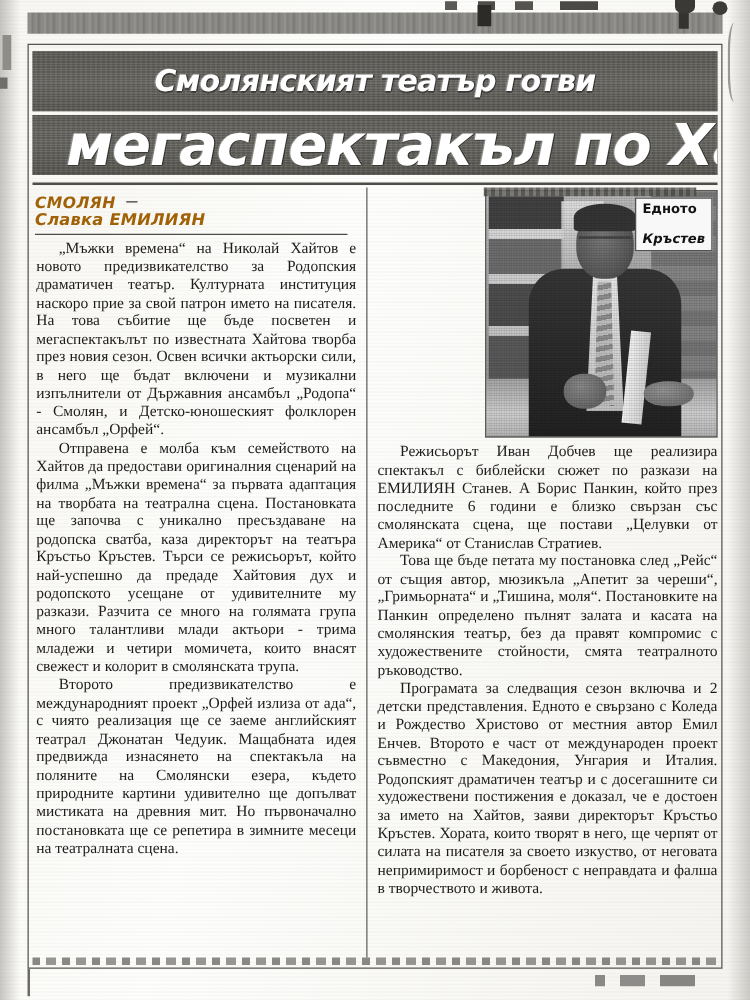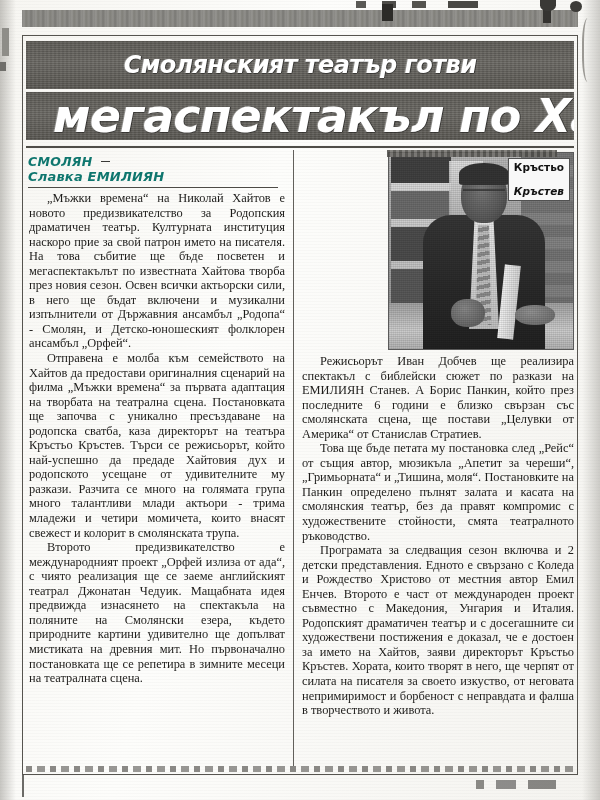--- a/index.html
+++ b/index.html
@@ -176,21 +176,21 @@
 
   
   .byline {
     position: absolute;
     left: 28px;
     top: 154px;
     width: 250px;
     font-family: "DejaVu Sans", "Liberation Sans", sans-serif;
     font-style: italic;
     font-weight: 700;
-    color: #0f766e;
+    color: #a16207;
   }
   .byline-city { font-size: 12.5px; line-height: 15px; letter-spacing: 0.3px; }
   .byline-author { font-size: 13px; line-height: 16px; letter-spacing: 0.2px; }
   .byline-dash {
     display: inline-block;
     width: 9px;
     border-top: 1px solid #3a3936;
     vertical-align: 4px;
     margin-left: 8px;
   }
@@ -489,21 +489,21 @@
         <div class="ph-tie"></div>
         <div class="ph-head"></div>
         <div class="ph-hair"></div>
         <div class="ph-glasses"></div>
         <div class="ph-paper"></div>
         <div class="ph-hand"></div>
         <div class="ph-hand2"></div>
         <div class="ph-grain"></div>
 
         <div class="photo-caption">
-          <div>Кръстьо</div>
+          <div>Едното</div>
           <div class="cap2">Кръстев</div>
         </div>
       </div>
     </div>
 
     <p>Режисьорът Иван Добчев ще реализира спектакъл с библейски сюжет по разкази на ЕМИЛИЯН Станев. А Борис Панкин, който през последните 6 години е близко свързан със смолянската сцена, ще постави „Целувки от Америка“ от Станислав Стратиев.</p>
     <p>Това ще бъде петата му постановка след „Рейс“ от същия автор, мюзикъла „Апетит за череши“, „Гримьорната“ и „Тишина, моля“. Постановките на Панкин определено пълнят залата и касата на смолянския театър, без да правят компромис с художествените стойности, смята театралното ръководство.</p>
     <p>Програмата за следващия сезон включва и 2 детски представления. Едното е свързано с Коледа и Рождество Христово от местния автор Емил Енчев. Второто е част от международен проект съвместно с Македония, Унгария и Италия. Родопският драматичен театър и с досегашните си художествени постижения е доказал, че е достоен за името на Хайтов, заяви директорът Кръстьо Кръстев. Хората, които творят в него, ще черпят от силата на писателя за своето изкуство, от неговата непримиримост и борбеност с неправдата и фалша в творчеството и живота.</p>
   </div>
 

